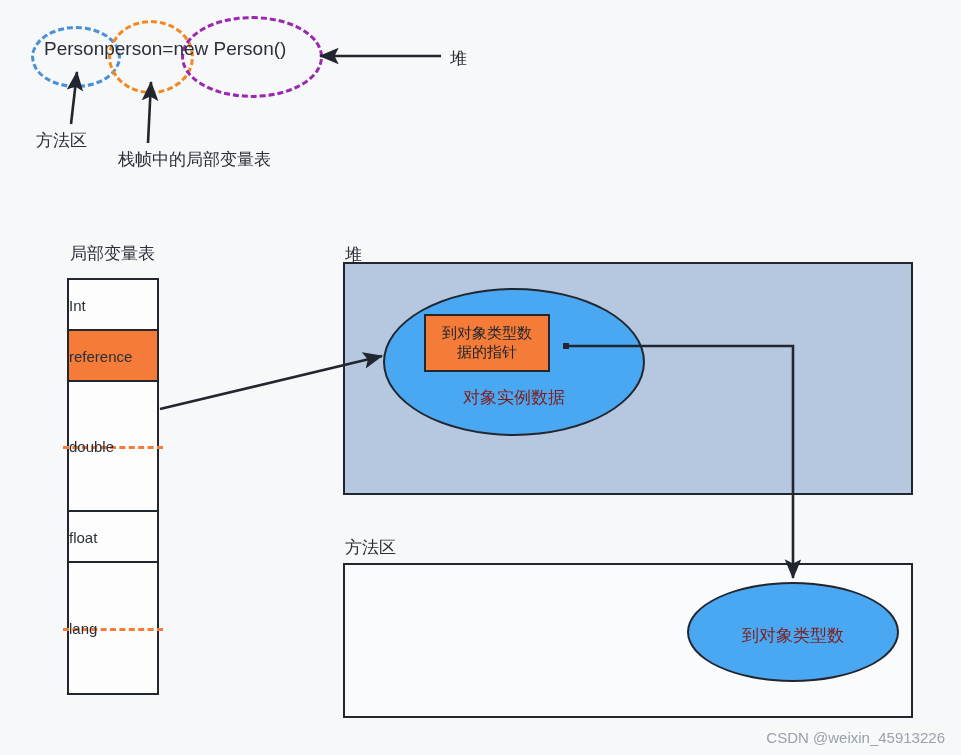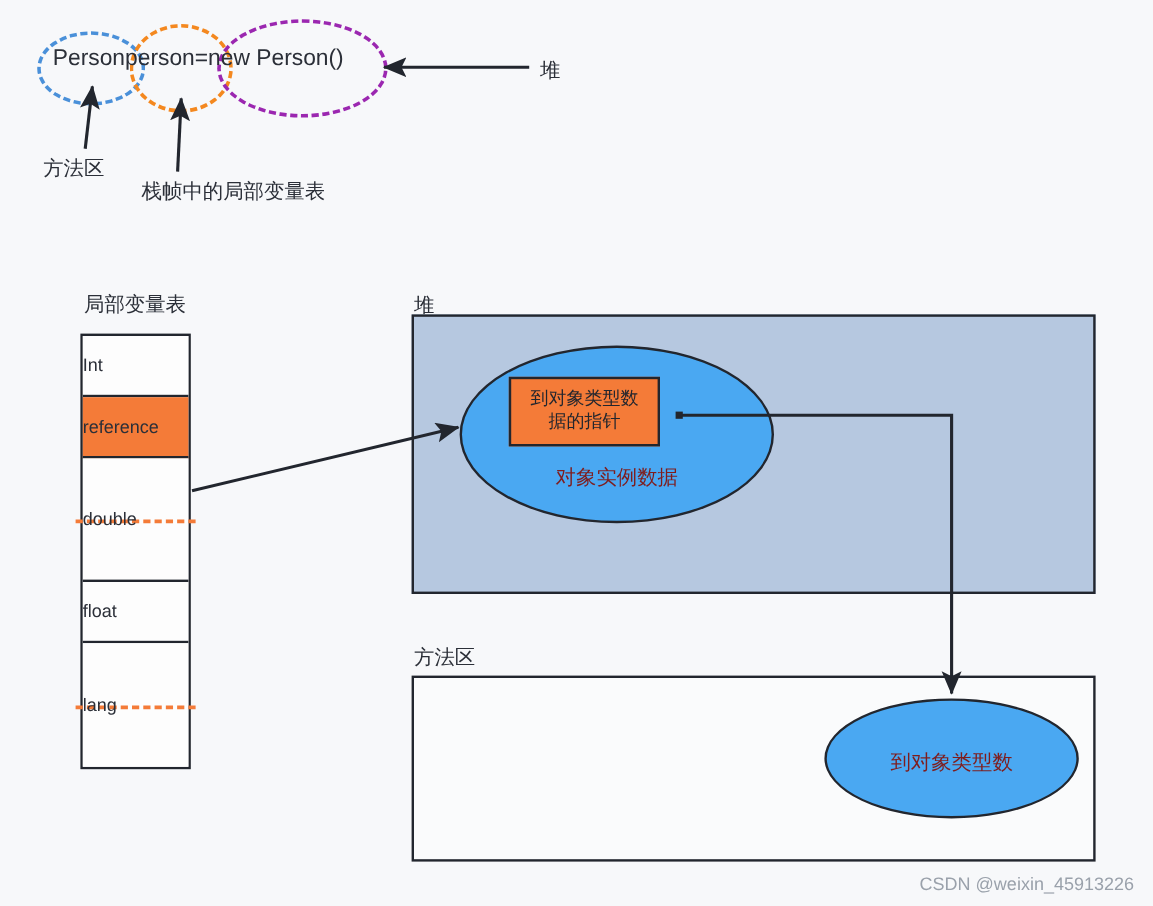--- a/index.html
+++ b/index.html
@@ -63,21 +63,21 @@
     z-index: 3;
   }
   .lvt-row {
     height: 51px;
     border-bottom: 2.5px solid #22262e;
     box-sizing: border-box;
     position: relative;
     background: #fdfdfd;
   }
   .lvt-row:last-child { border-bottom: none; }
-  .lvt-row.tall { height: 103px; }
+  .lvt-row.tall { height: 130px; }
   .lvt-row .cell-text {
     position: absolute;
     left: 0; right: 0;
     top: 50%;
     transform: translateY(-50%);
     font-size: 15px;
     color: #2b2f38;
     z-index: 2;
   }
   .lvt-row.highlight { background: #F47B38; text-decoration: underline; }

